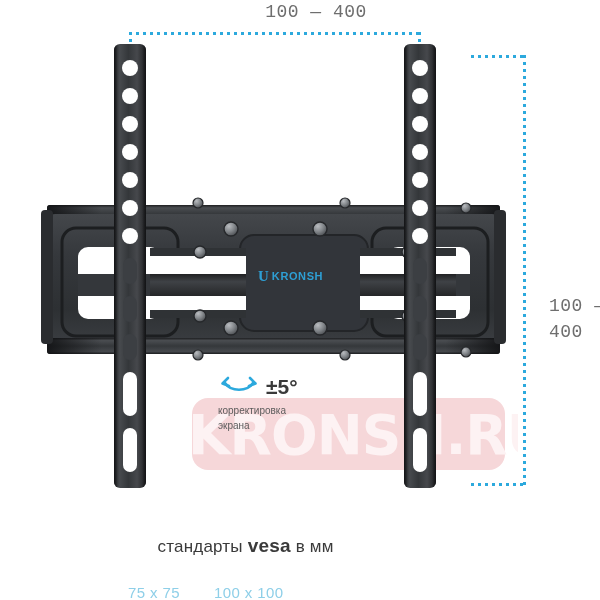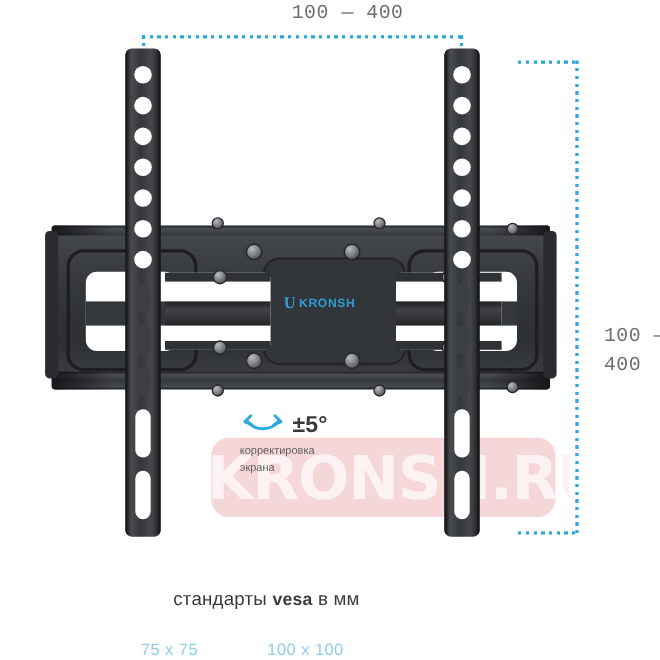--- a/index.html
+++ b/index.html
@@ -119,26 +119,25 @@
   #vesa-title {
     font-size: 17px;
     color: #3a3a3a;
     letter-spacing: 0.2px;
     margin-bottom: 7px;
     white-space: pre;
     font-family: "Liberation Sans", sans-serif;
   }
   #vesa-title .strong {
     font-weight: bold;
-    font-size: 16px;
+    font-size: 19px;
   }
   .vesa-row {
     display: flex;
     margin-bottom: 2px;
-    gap: 29px;
   }
   .vesa-cell {
     width: 86px;
     font-size: 15px;
     color: #8ecfe8;
     letter-spacing: 0.4px;
     white-space: pre;
     font-family: "Liberation Sans", sans-serif;
   }
 </style>

